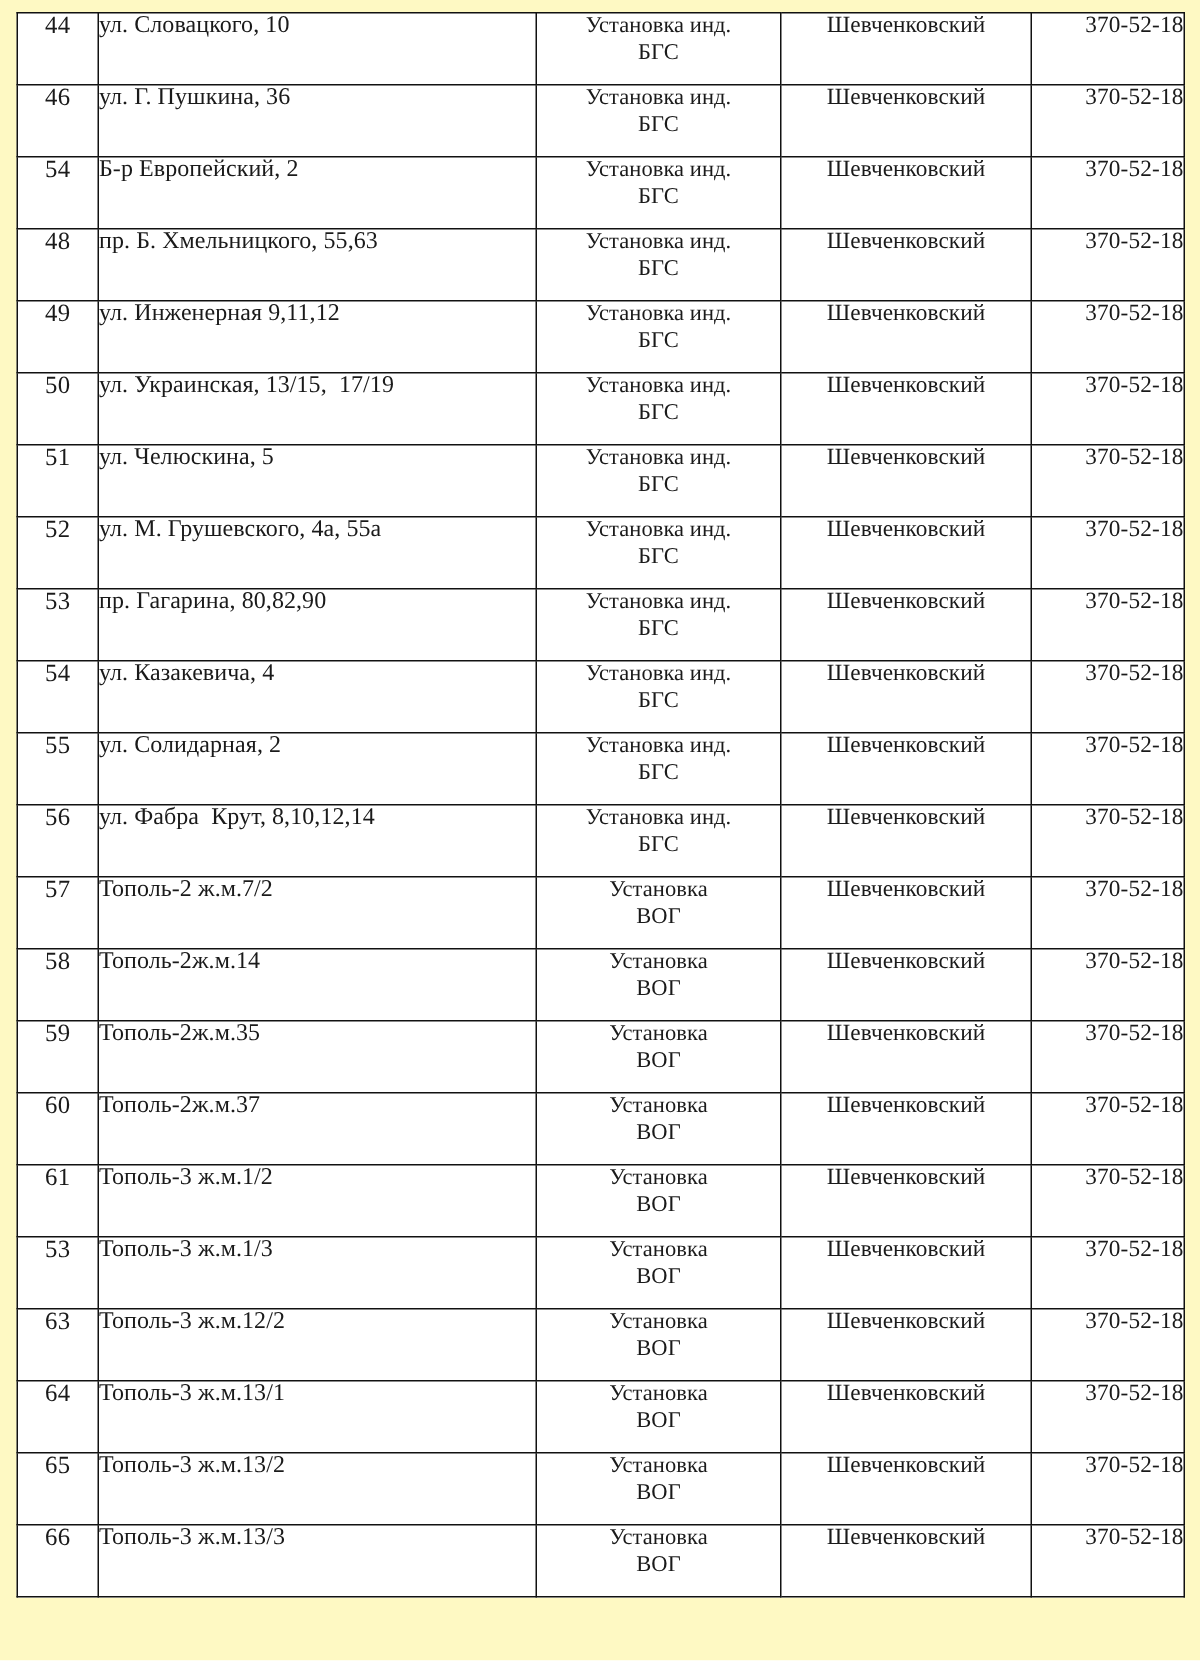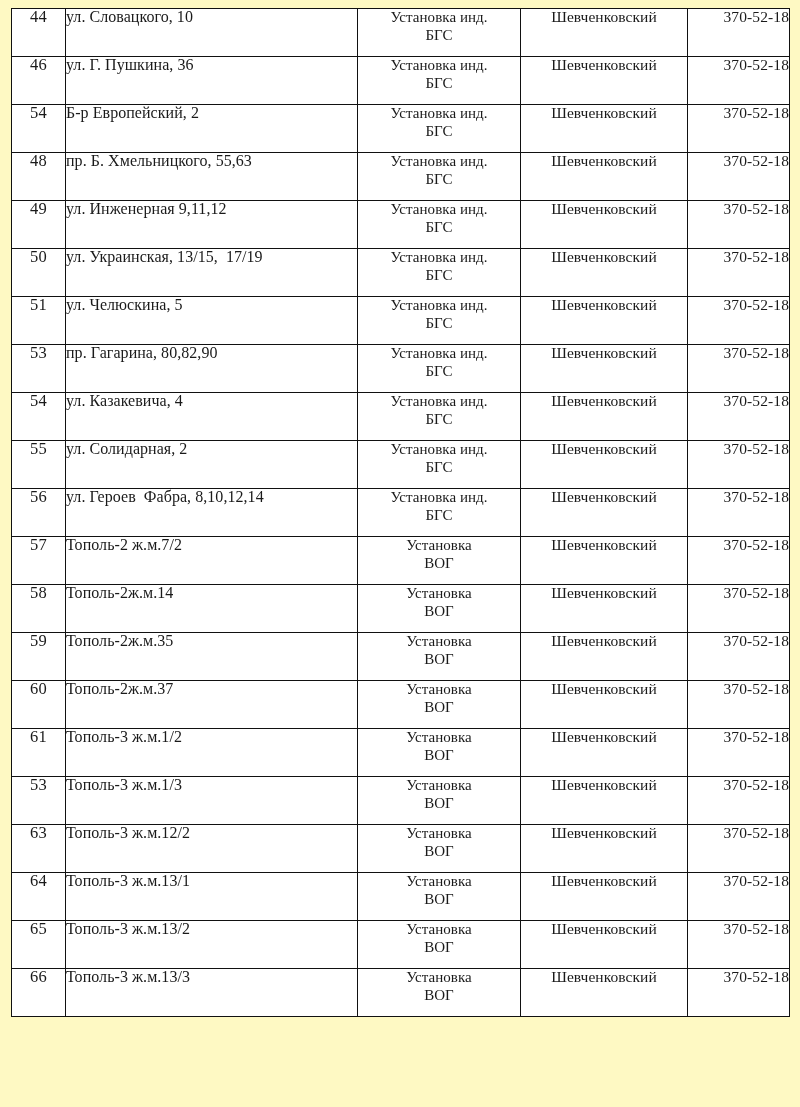--- a/index.html
+++ b/index.html
@@ -164,20 +164,28 @@
         </tr>
         <tr>
           <td class="cell-num">51</td>
           <td class="cell-addr">ул. Челюскина, 5</td>
           <td class="cell-work">Установка инд.
 БГС</td>
           <td class="cell-dist">Шевченковский</td>
           <td class="cell-phone">370-52-18</td>
         </tr>
         <tr>
+          <td class="cell-num">52</td>
+          <td class="cell-addr">ул. М. Грушевского, 4а, 55а</td>
+          <td class="cell-work">Установка инд.
+БГС</td>
+          <td class="cell-dist">Шевченковский</td>
+          <td class="cell-phone">370-52-18</td>
+        </tr>
+        <tr>
           <td class="cell-num">53</td>
           <td class="cell-addr">пр. Гагарина, 80,82,90</td>
           <td class="cell-work">Установка инд.
 БГС</td>
           <td class="cell-dist">Шевченковский</td>
           <td class="cell-phone">370-52-18</td>
         </tr>
         <tr>
           <td class="cell-num">54</td>
           <td class="cell-addr">ул. Казакевича, 4</td>
@@ -189,21 +197,21 @@
         <tr>
           <td class="cell-num">55</td>
           <td class="cell-addr">ул. Солидарная, 2</td>
           <td class="cell-work">Установка инд.
 БГС</td>
           <td class="cell-dist">Шевченковский</td>
           <td class="cell-phone">370-52-18</td>
         </tr>
         <tr>
           <td class="cell-num">56</td>
-          <td class="cell-addr">ул. Героев  Фабра, 8,10,12,14</td>
+          <td class="cell-addr">ул. Фабра  Крут, 8,10,12,14</td>
           <td class="cell-work">Установка инд.
 БГС</td>
           <td class="cell-dist">Шевченковский</td>
           <td class="cell-phone">370-52-18</td>
         </tr>
         <tr>
           <td class="cell-num">57</td>
           <td class="cell-addr">Тополь-2 ж.м.7/2</td>
           <td class="cell-work">Установка
 ВОГ</td>

